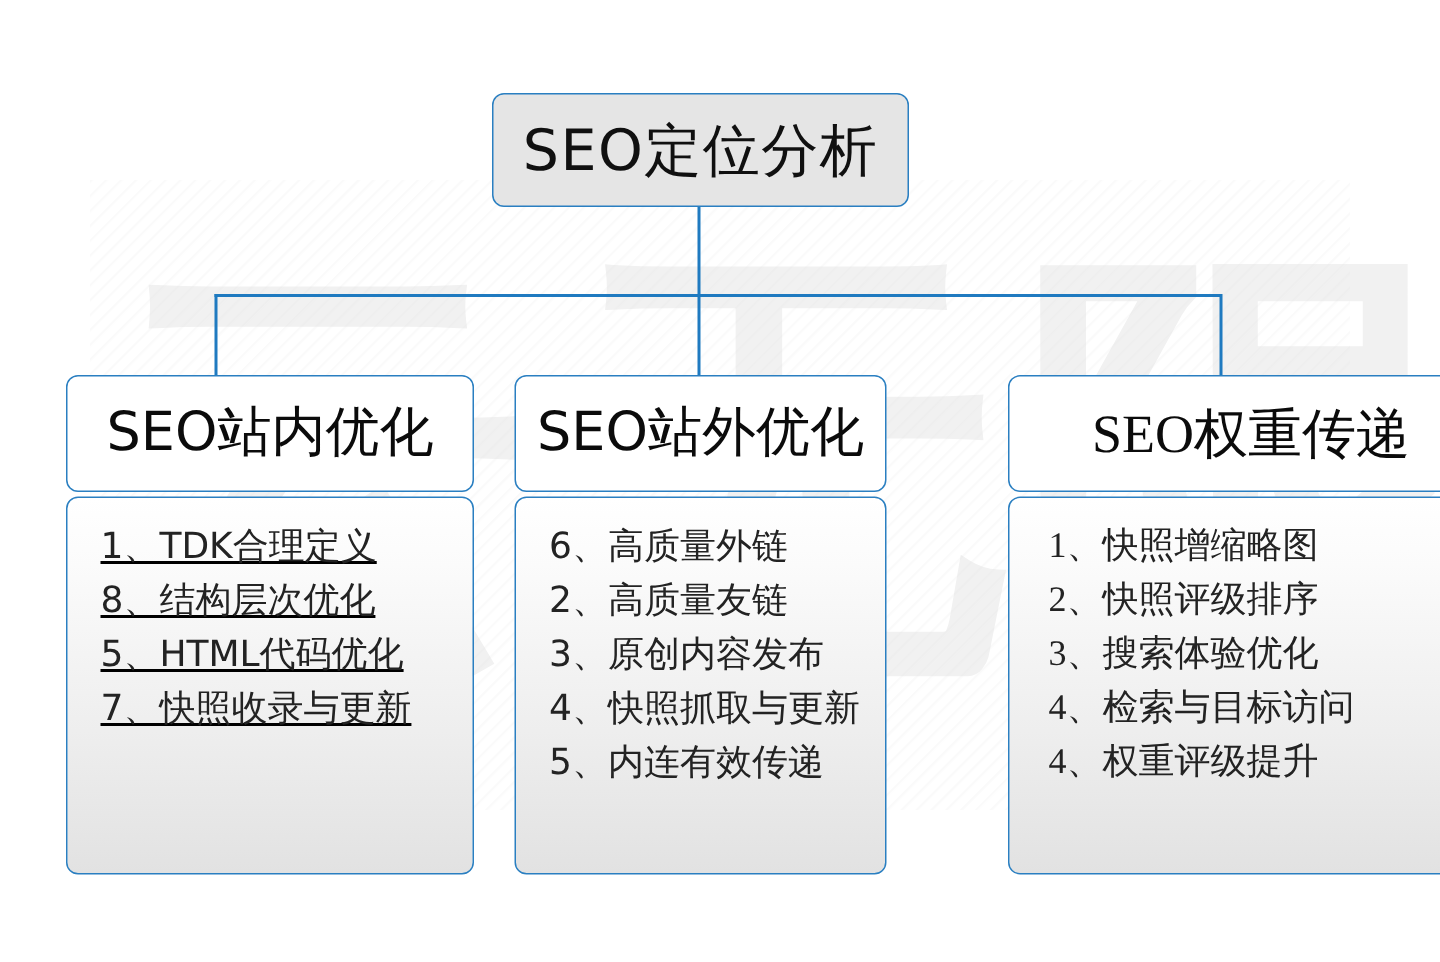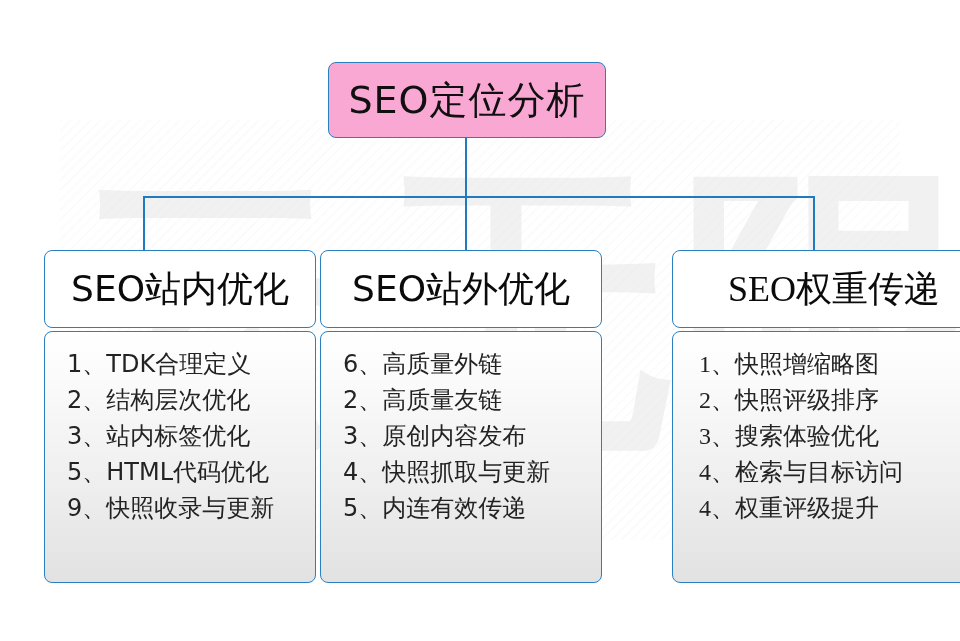--- a/index.html
+++ b/index.html
@@ -56,21 +56,21 @@
   
   .root-box {
     position: absolute;
     left: 328px;
     top: 62px;
     width: 278px;
     height: 76px;
     box-sizing: border-box;
     border: 1.6px solid #2a7fc1;
     border-radius: 8px;
-    background: #f9a8d4;
+    background: #e5e5e5;
     display: flex;
     align-items: center;
     justify-content: center;
     z-index: 2;
   }
   .root-box .title {
     font-size: 38px;
     color: #101010;
     letter-spacing: 1px;
     line-height: 1;
@@ -118,24 +118,24 @@
   }
   .col-body li {
     font-size: 24px;
     color: #232323;
     line-height: 36px;
     white-space: nowrap;
   }
 
   
   #col-0 { left: 5px;   width: 272px; padding-left: 39px; }
-  #col-1 { left: 320px; width: 282px; }
+  #col-1 { left: 343px; width: 248px; }
   #col-2 { left: 672px; width: 324px; font-family: Liberation Serif, serif; }
 
-  #col-0 .col-body ol { padding-left: 22px; }
+  #col-0 .col-body ol { padding-left: 22px; text-decoration: underline; }
   #col-1 .col-body ol { padding-left: 22px; }
   #col-2 .col-body ol { padding-left: 26px; }
 </style>
 </head>
 <body>
 
 <div id="canvas">
 
   <div class="watermark">云无限</div>
   <svg class="wm-hatch" viewBox="0 0 840 420" preserveAspectRatio="none">
@@ -157,24 +157,23 @@
     <span class="title">SEO定位分析</span>
   </div>
 
   <div class="col" id="col-0">
     <div class="col-head">
       <span class="title">SEO站内优化</span>
     </div>
     <div class="col-body">
       <ol>
         <li>1、TDK合理定义</li>
-        <li>2、结构层次优化</li>
-        <li>3、站内标签优化</li>
+        <li>8、结构层次优化</li>
         <li>5、HTML代码优化</li>
-        <li>9、快照收录与更新</li>
+        <li>7、快照收录与更新</li>
       </ol>
     </div>
   </div>
 
   <div class="col" id="col-1">
     <div class="col-head">
       <span class="title">SEO站外优化</span>
     </div>
     <div class="col-body">
       <ol>

